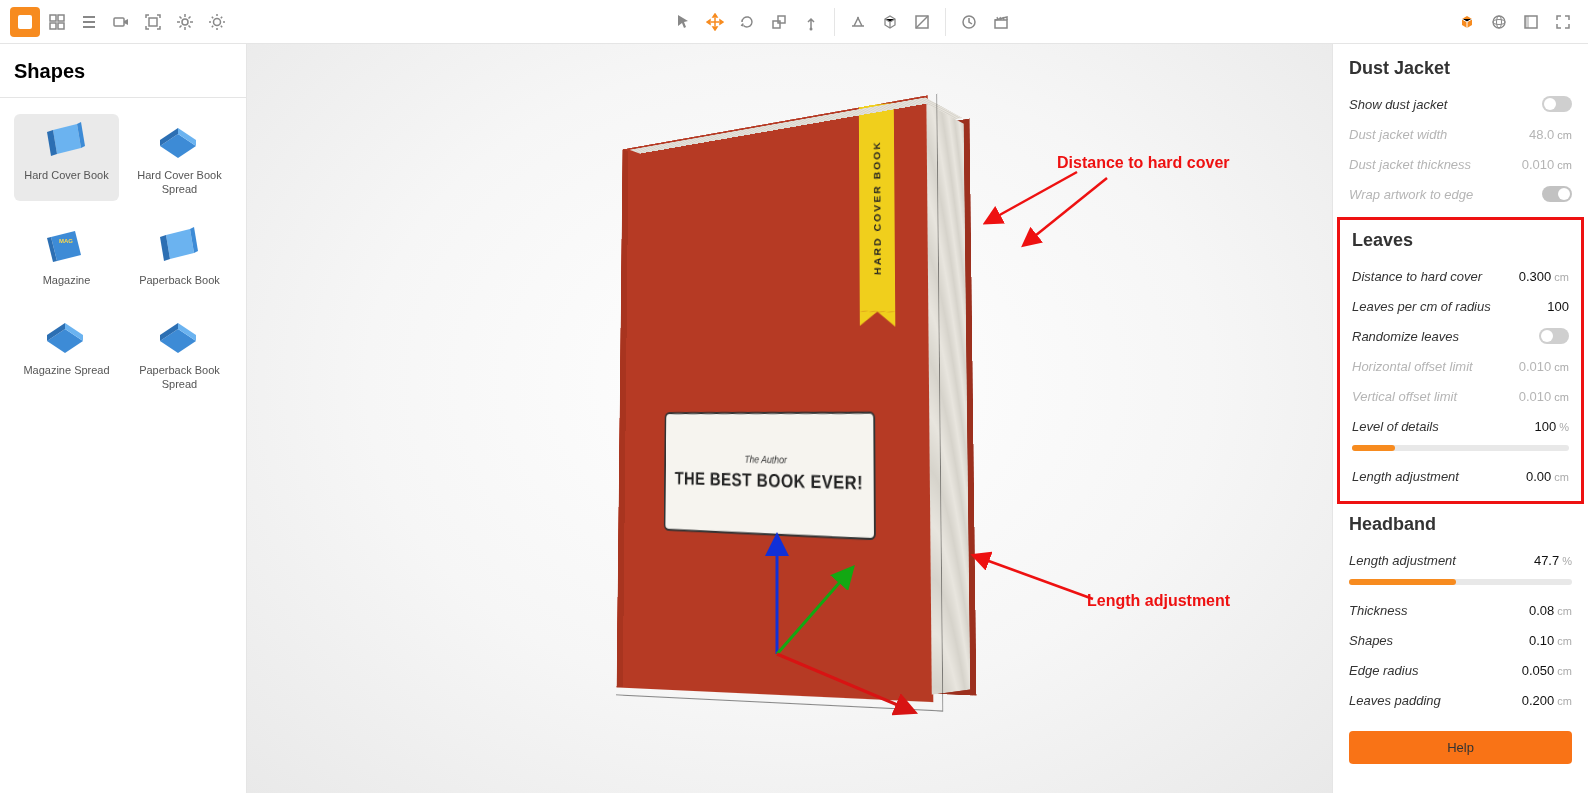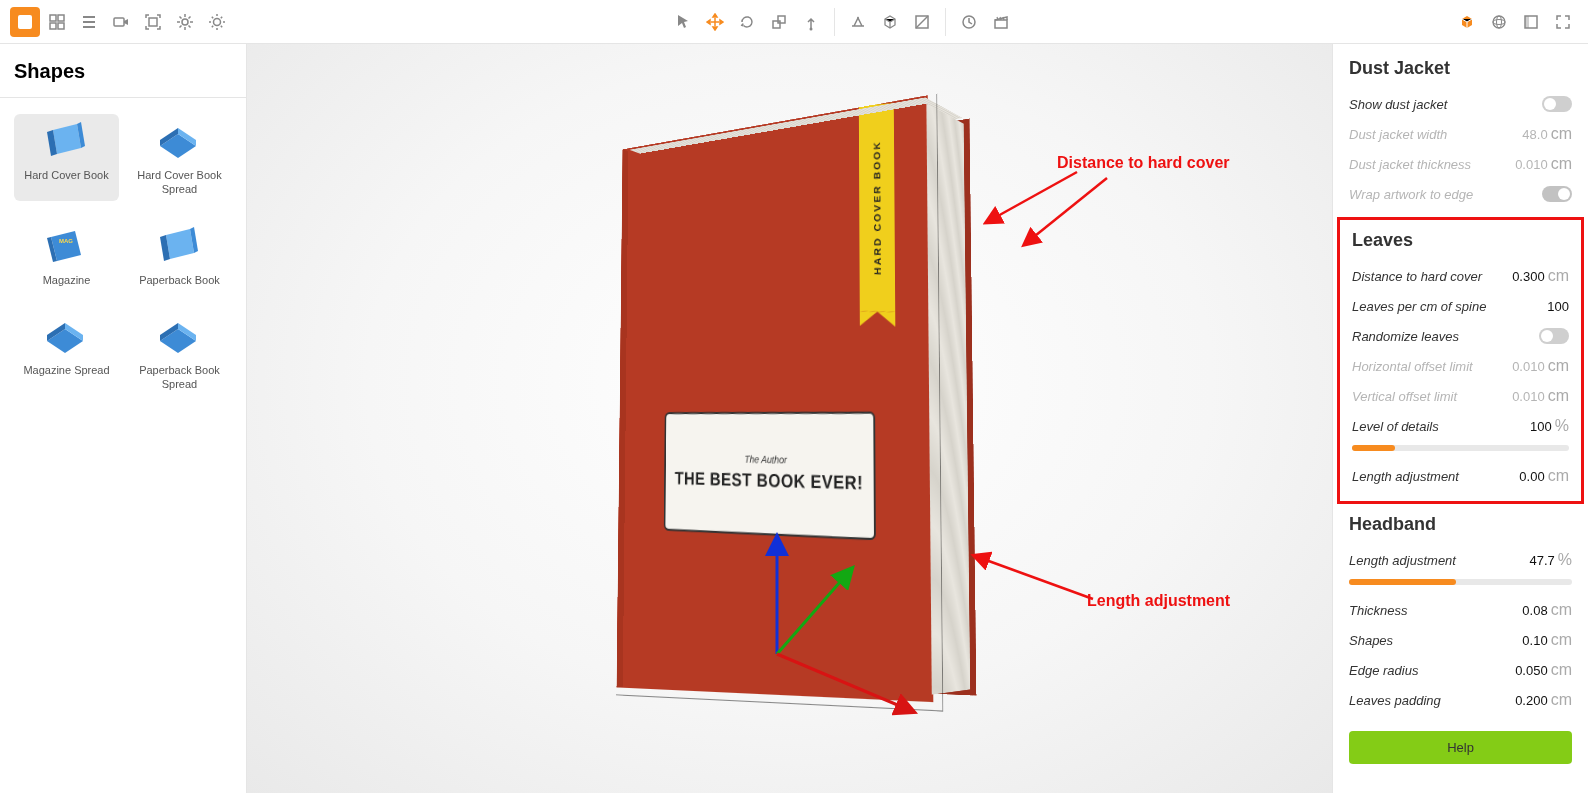--- a/index.html
+++ b/index.html
@@ -55,31 +55,31 @@
 
 .right-panel { width: 256px; border-left: 1px solid #e5e5e5; overflow-y: auto; padding: 14px 0 0; font-size: 13px; color: #333; }
 .section { padding: 0 16px 8px; }
 .section h3 { font-size: 18px; font-weight: 700; margin-bottom: 10px; }
 .prop-row { display: flex; justify-content: space-between; align-items: center; min-height: 30px; }
 .prop-row .label { color: #333; font-style: italic; }
 .prop-row.disabled .label, .prop-row.disabled .value { color: #b5b5b5; }
 .prop-row .value { display: flex; align-items: baseline; gap: 3px; }
 .prop-row .value .num { color: #111; }
 .prop-row.disabled .value .num { color: #b5b5b5; }
-.prop-row .value .unit { color: #aaa; font-size: 16px; }
+.prop-row .value .unit { color: #aaa; font-size: 11px; }
 .toggle { width: 30px; height: 16px; border-radius: 10px; background: #cfcfcf; position: relative; cursor: pointer; }
 .toggle::after { content: ""; position: absolute; width: 12px; height: 12px; border-radius: 50%; background: #fff; top: 2px; left: 2px; transition: left .1s; }
 .toggle.on { background: #7a7a7a; }
 .toggle.on::after { left: 16px; }
 .toggle.disabled { opacity: 0.45; cursor: default; }
 .slider { height: 6px; background: #e8e8e8; border-radius: 4px; margin: 4px 0 10px; position: relative; }
 .slider .fill { height: 100%; background: #f78b1f; border-radius: 4px; }
 .highlight-box { border: 3px solid #e11; margin: 0 4px 10px; padding: 10px 12px 10px; }
 .highlight-box h3 { font-size: 18px; font-weight: 700; margin-bottom: 10px; }
-.help-btn { margin: 8px 16px 14px; background: #84cc16; text-align: center; padding: 9px 0; border-radius: 4px; font-size: 13px; cursor: pointer; }
+.help-btn { margin: 8px 16px 14px; background: #f97316; text-align: center; padding: 9px 0; border-radius: 4px; font-size: 13px; cursor: pointer; }
 </style>
 </head>
 <body>
 
 <div class="toolbar">
   <div class="toolbar-group" id="tg-left">
       <div class="tbtn orange-bg">
         <svg viewBox="0 0 18 18">
           <rect x="2" y="2" width="14" height="14" rx="2" fill="currentColor"></rect>
           <path d="M9 5v8M5 9h8" stroke="#fff" stroke-width="2"></path>
@@ -386,21 +386,21 @@
     <div class="highlight-box" id="sec-leaves">
         <h3>Leaves</h3>
         <div class="prop-row">
           <span class="label">Distance to hard cover</span>
           <div class="value">
             <span class="num">0.300</span>
             <span class="unit">cm</span>
           </div>
         </div>
         <div class="prop-row">
-          <span class="label">Leaves per cm of spine</span>
+          <span class="label">Leaves per cm of radius</span>
           <div class="value">
             <span class="num">100</span>
           </div>
         </div>
         <div class="prop-row">
           <span class="label">Randomize leaves</span>
           <div class="toggle"></div>
         </div>
         <div class="prop-row disabled">
           <span class="label">Horizontal offset limit</span>

